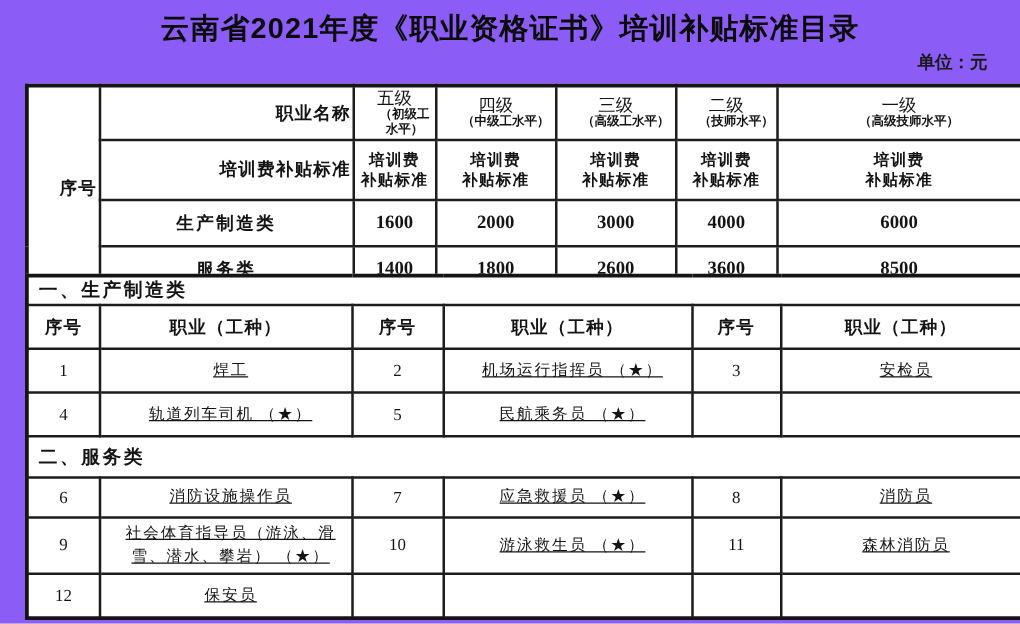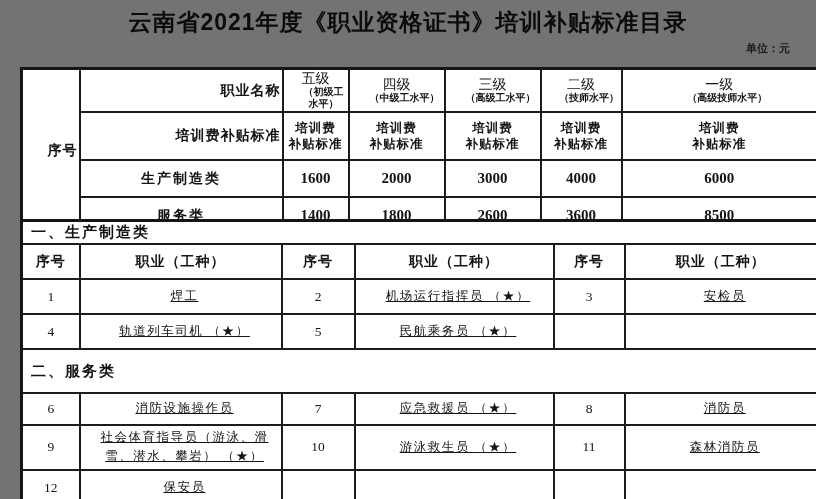--- a/index.html
+++ b/index.html
@@ -1,29 +1,29 @@
 <!DOCTYPE html>
 <html><head>
 <meta charset="utf-8">
 <style>
   html,body { margin:0; padding:0; }
   body {
     width:816px; height:499px; background:#ffffff; color:#141414;
     font-family:"Liberation Sans", sans-serif; position:relative; overflow:hidden;
   }
-  .page { position:relative; width:816px; height:499px; background:#737373; }
+  .page { position:relative; width:816px; height:499px; background:#8b5cf6; }
 
   .title {
     margin:0; padding-top:7px; text-align:center;
     font-size:23px; font-weight:bold; letter-spacing:1px; color:#0b0b0b;
     font-family:"Liberation Sans", sans-serif;
   }
   .unit-label {
     position:absolute; top:41px; right:26px;
-    font-size:11px; font-weight:bold; color:#1a1a1a;
+    font-size:14px; font-weight:bold; color:#1a1a1a;
   }
 
   table { border-collapse:collapse; table-layout:fixed; background:#ffffff; }
   td { border:2px solid #1c1c1c; vertical-align:middle; overflow:hidden; }
 
   .summary-table { position:absolute; left:20px; top:67px; width:796px; border:3px solid #151515; }
   .detail-table  { position:absolute; left:20px; top:219px; width:796px; border:3px solid #151515; }
 
   .c-center { text-align:center; }
   .head-cell { font-weight:bold; font-size:14px; text-align:right; letter-spacing:1px; }
@@ -163,21 +163,21 @@
       <td class="dname-cell">安检员</td>
     </tr>
     <tr style="height:35px">
       <td class="dno-cell">4</td>
       <td class="dname-cell">轨道列车司机 （★）</td>
       <td class="dno-cell">5</td>
       <td class="dname-cell">民航乘务员 （★）</td>
       <td class="dno-cell"></td>
       <td class="dname-cell"></td>
     </tr>
-    <tr class="section-row" style="height:44px">
+    <tr class="section-row" style="height:33px">
       <td colspan="6">二、服务类</td>
     </tr>
     <tr style="height:32px">
       <td class="dno-cell">6</td>
       <td class="dname-cell">消防设施操作员</td>
       <td class="dno-cell">7</td>
       <td class="dname-cell">应急救援员 （★）</td>
       <td class="dno-cell">8</td>
       <td class="dname-cell">消防员</td>
     </tr>

